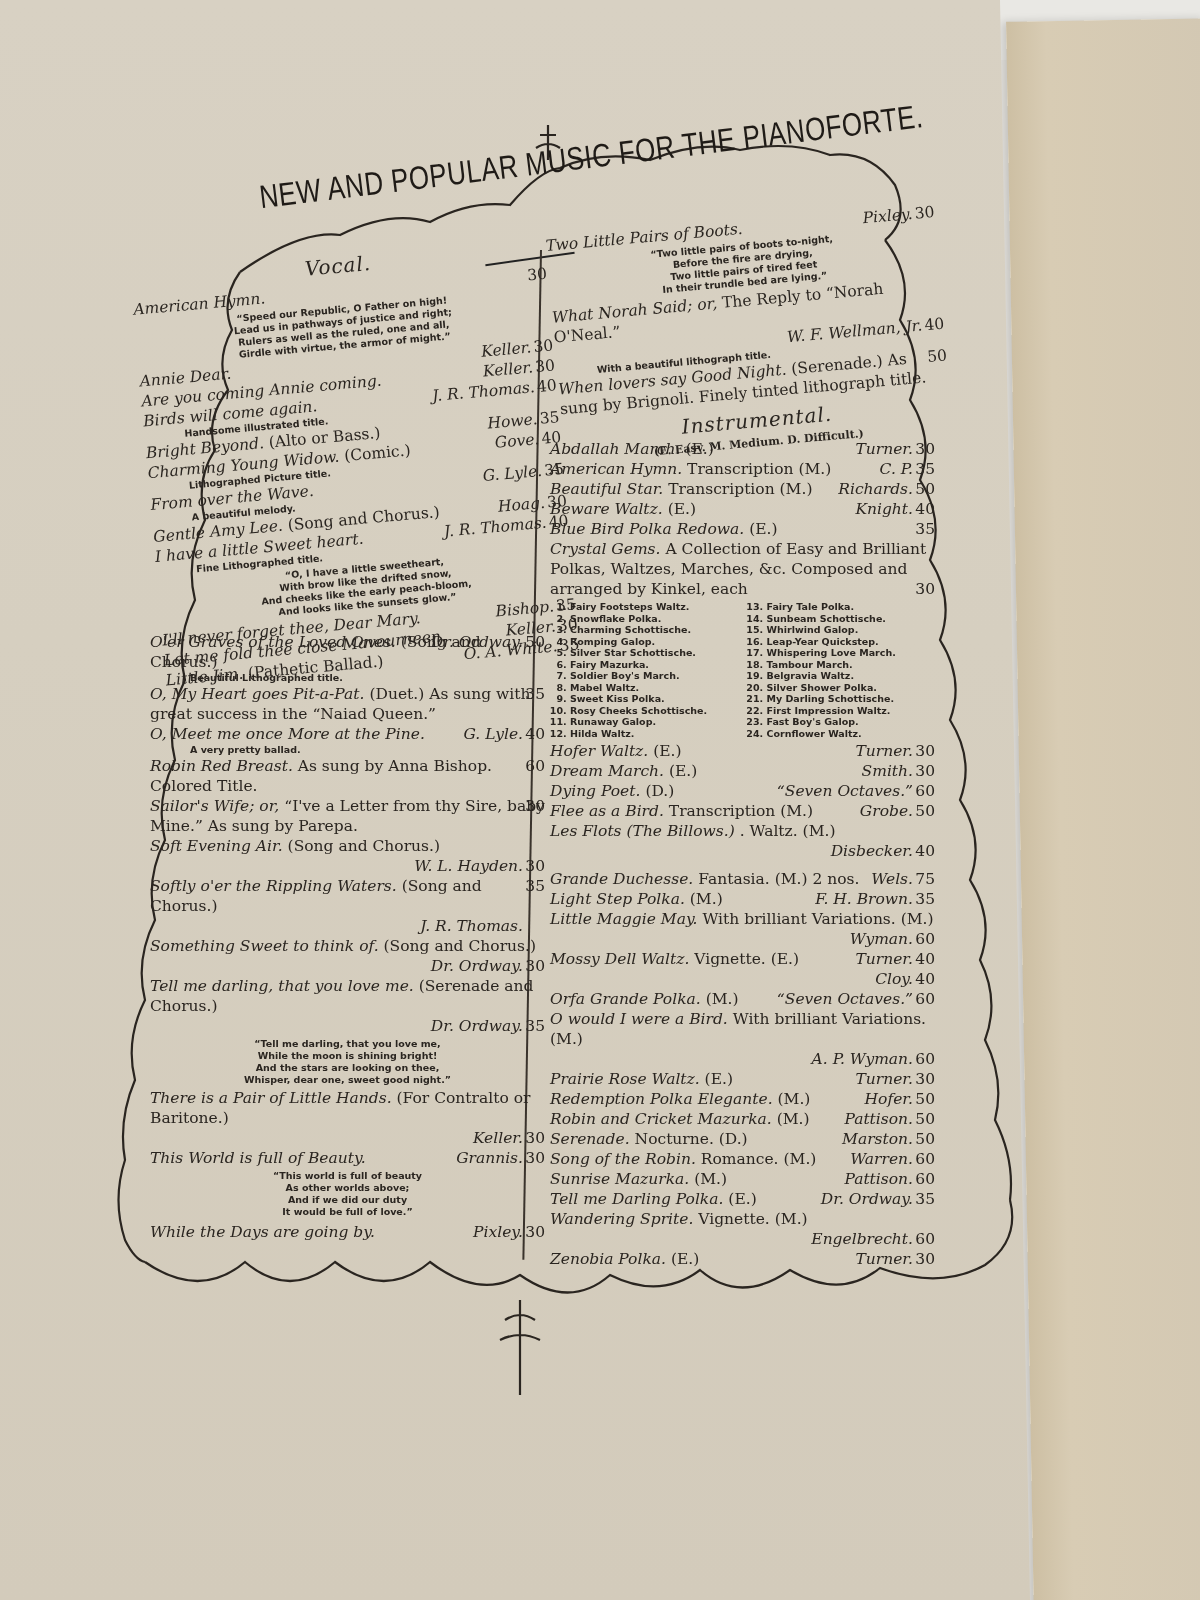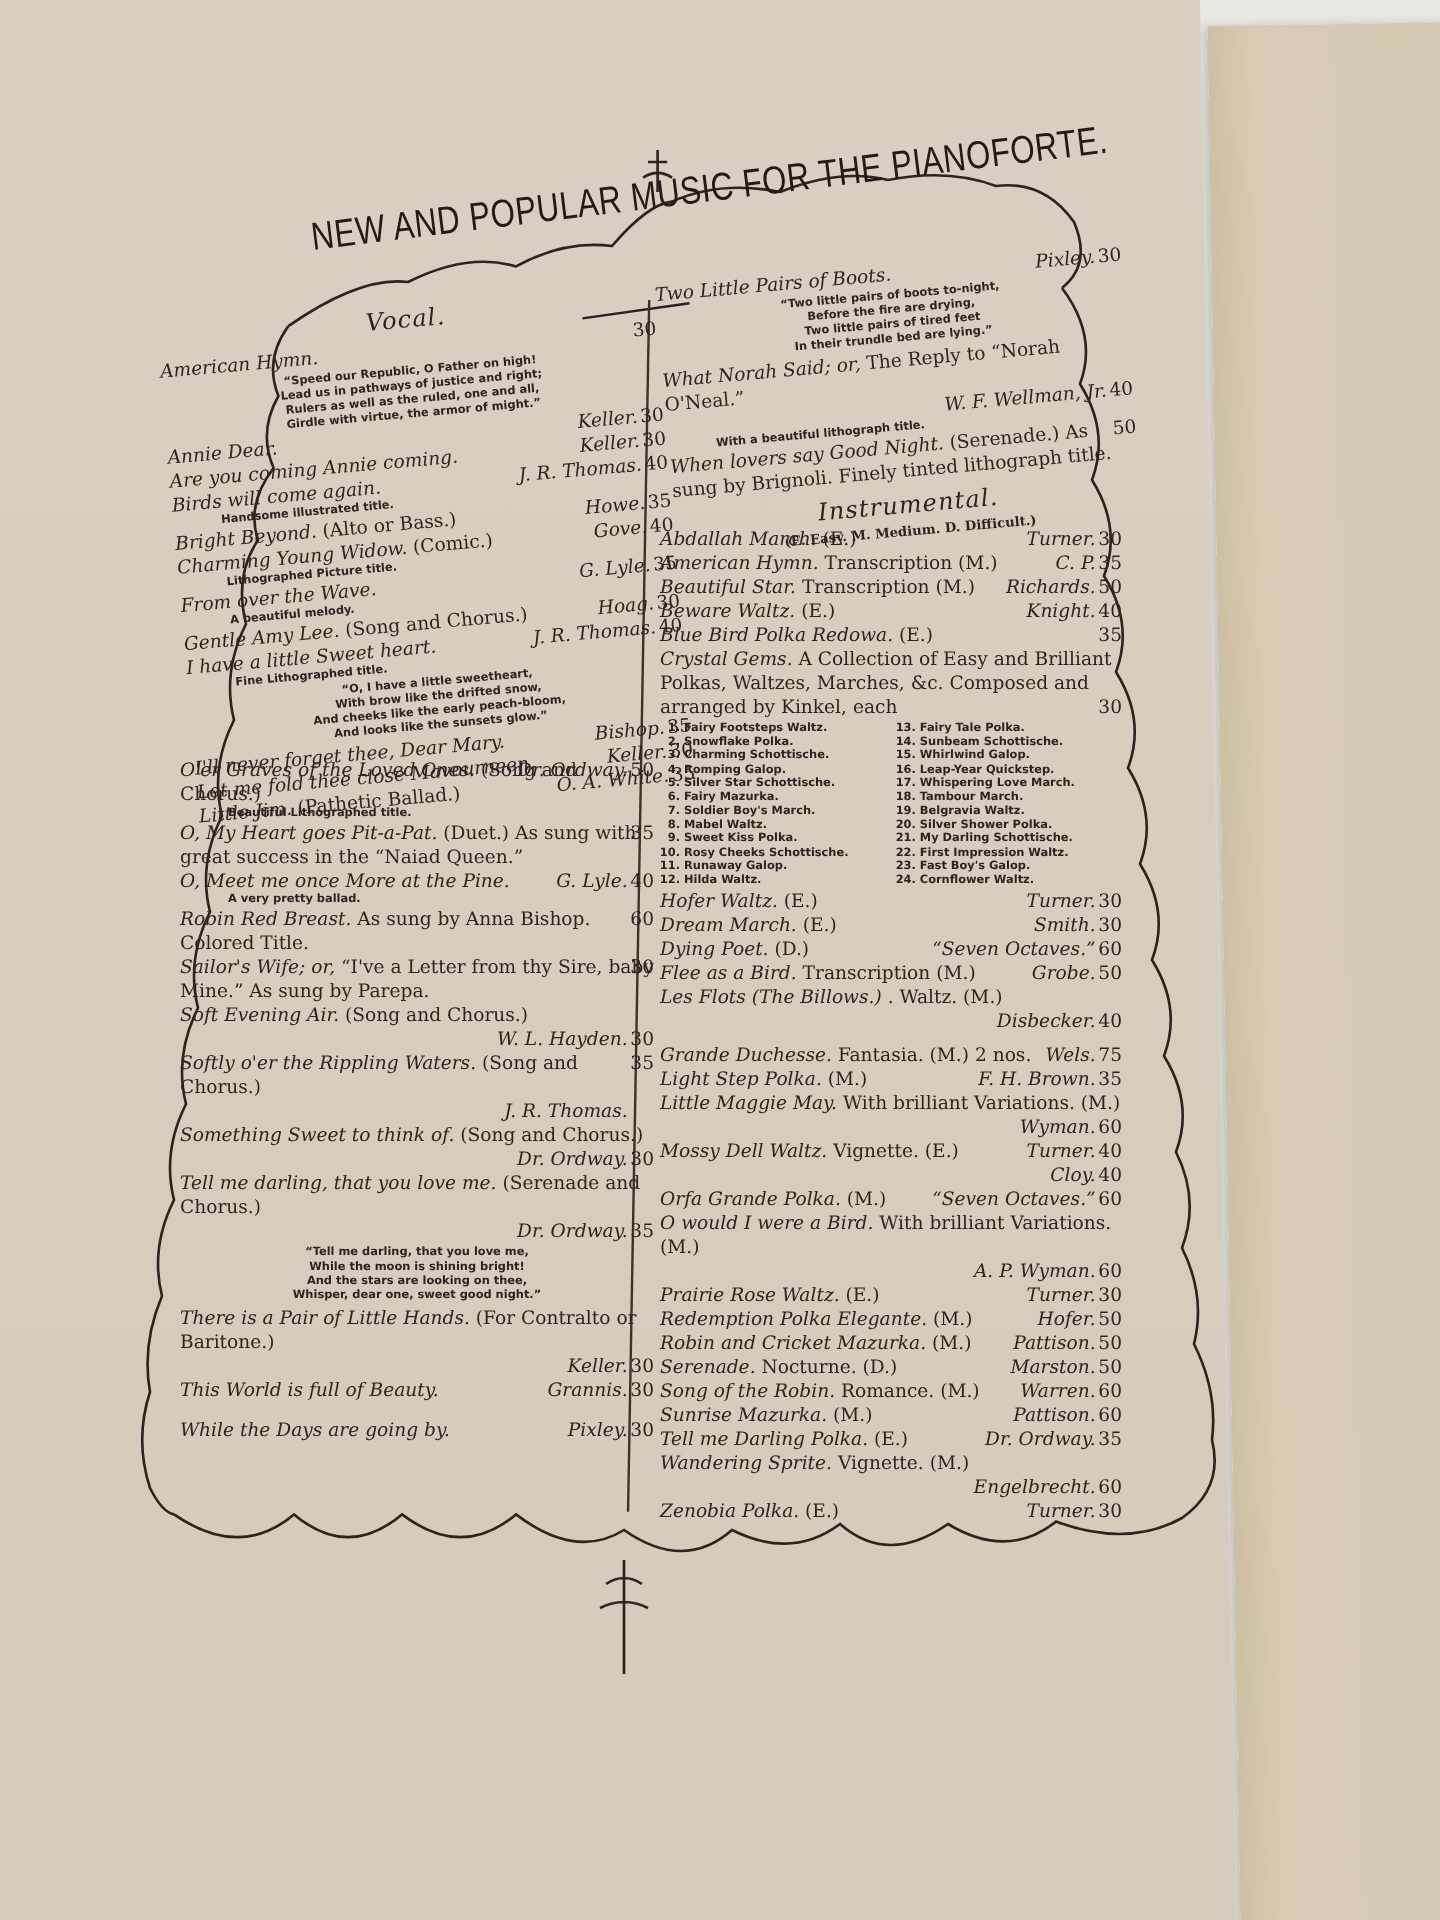--- a/index.html
+++ b/index.html
@@ -129,21 +129,27 @@
   <div class="entry"><span class="right comp">Dr. Ordway.</span><span class="price">35</span>&nbsp;</div>
   <div class="verse">
     <div>“Tell me darling, that you love me,</div>
     <div>While the moon is shining bright!</div>
     <div>And the stars are looking on thee,</div>
     <div>Whisper, dear one, sweet good night.”</div>
   </div>
   <div class="entry"><span class="t">There is a Pair of Little Hands.</span> <span>(For Contralto or Baritone.)</span></div>
   <div class="entry"><span class="right comp">Keller.</span><span class="price">30</span>&nbsp;</div>
   <div class="entry"><span class="t">This World is full of Beauty.</span><span class="right comp">Grannis.</span><span class="price">30</span></div>
-  <div class="entry" style="margin-top:14px"><span class="t">While the Days are going by.</span><span class="right comp">Pixley.</span><span class="price">30</span></div>
+  <div class="verse">
+    <div>“This world is full of beauty</div>
+    <div>As other worlds above;</div>
+    <div>And if we did our duty</div>
+    <div>It would be full of love.”</div>
+  </div>
+  <div class="entry" style="margin-top:4px"><span class="t">While the Days are going by.</span><span class="right comp">Pixley.</span><span class="price">30</span></div>
 </div>
 
 <div class="col col-right skew-top">
   <div class="entry"><span class="t">Two Little Pairs of Boots.</span><span class="right comp">Pixley.</span><span class="price">30</span></div>
   <div class="verse">
     <div>“Two little pairs of boots to-night,</div>
     <div>Before the fire are drying,</div>
     <div>Two little pairs of tired feet</div>
     <div>In their trundle bed are lying.”</div>
   </div>

